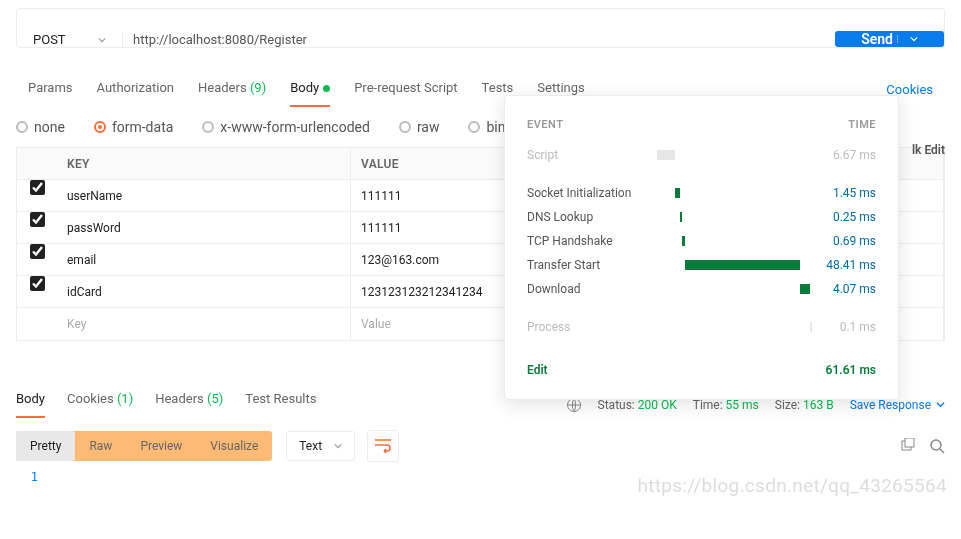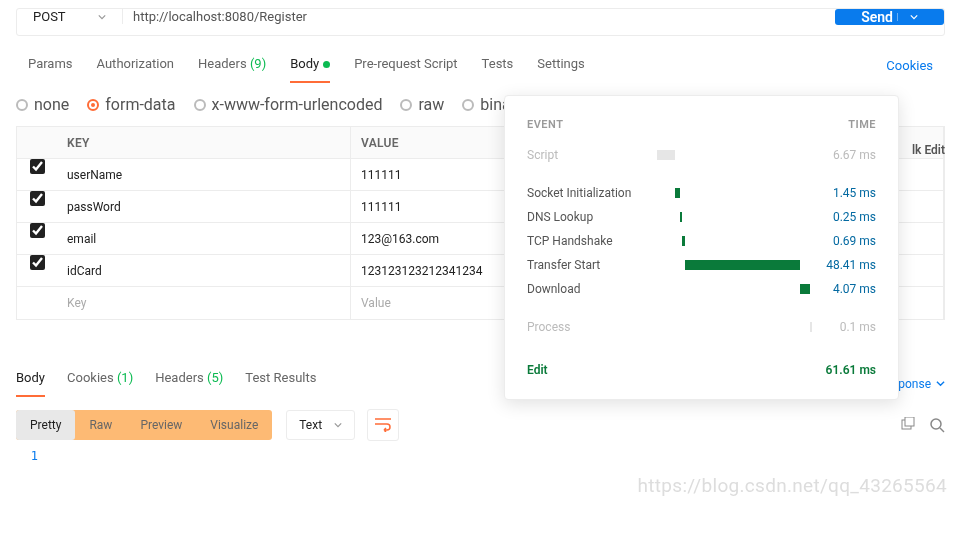--- a/index.html
+++ b/index.html
@@ -1,33 +1,33 @@
 <!DOCTYPE html>
 <html><head>
 <meta charset="utf-8">
 <style>
 * { box-sizing: border-box; margin: 0; padding: 0; font-family: -apple-system, BlinkMacSystemFont, "Segoe UI", Roboto, Arial, sans-serif; }
 body { background: #fff; font-size: 12px; color: #212121; width: 961px; height: 539px; overflow: hidden; position: relative; }
 
-.req-bar { display: flex; margin: 8px 16px 4px; border: 1px solid #ececec; border-radius: 3px; height: 28px; align-items: flex-start; }
+.req-bar { display: flex; margin: 8px 16px 16px; border: 1px solid #ececec; border-radius: 3px; height: 40px; align-items: flex-end; }
 .method { display: flex; align-items: center; padding: 0 16px; min-width: 106px; border-right: 1px solid #ececec; cursor: pointer; }
 .method span { font-size: 13px; }
 .caret { width: 8px; height: 8px; margin-left: auto; }
 .url { flex: 1; display: flex; align-items: center; padding: 0 10px; font-size: 13px; color: #555; }
 .send-btn { background: #097bed; color: #fff; border: none; font-size: 14px; font-weight: 600; padding: 0 26px; display: flex; align-items: center; gap: 4px; margin-left: 10px; border-radius: 3px; cursor: pointer; }
 .send-caret { border-left: 1px solid rgba(255,255,255,.4); padding-left: 12px; height: 100%; display: flex; align-items: center; }
 
 .tabs { display: flex; padding: 16px 28px 0; gap: 24px; font-size: 13px; color: #666; align-items: flex-end; position: relative; }
 .tab { padding-bottom: 10px; cursor: pointer; border-bottom: 2px solid transparent; }
 .tab.active { color: #212121; border-bottom-color: #ff6c37; }
 .tab .count { color: #0cbb52; }
 .dot { display: inline-block; width: 7px; height: 7px; background: #0cbb52; border-radius: 50%; margin-left: 4px; vertical-align: middle; }
 .cookies-link { margin-left: auto; color: #097bed; font-size: 13px; cursor: pointer; padding-bottom: 10px; }
 
-.body-types { display: flex; gap: 18px; padding: 12px 16px; align-items: center; font-size: 16px; color: #555; }
+.body-types { display: flex; gap: 29px; padding: 12px 16px; align-items: center; font-size: 14px; color: #555; }
 .radio { display: flex; align-items: center; gap: 6px; cursor: pointer; }
 .radio-dot { width: 12px; height: 12px; border-radius: 50%; border: 2px solid #bbb; position: relative; }
 .radio.selected .radio-dot { border-color: #ff6c37; }
 .radio.selected .radio-dot::after { content: ""; position: absolute; inset: 2px; background: #ff6c37; border-radius: 50%; }
 
 .bulk-edit { position: absolute; right: 16px; top: 143px; font-size: 12px; color: #555; cursor: pointer; font-weight: 600; }
 
 .kv-table { margin: 0 16px; border: 1px solid #ececec; }
 .kv-row { display: flex; border-bottom: 1px solid #ececec; height: 32px; align-items: flex-start; font-size: 12px; }
 .kv-row:last-child { border-bottom: none; }

